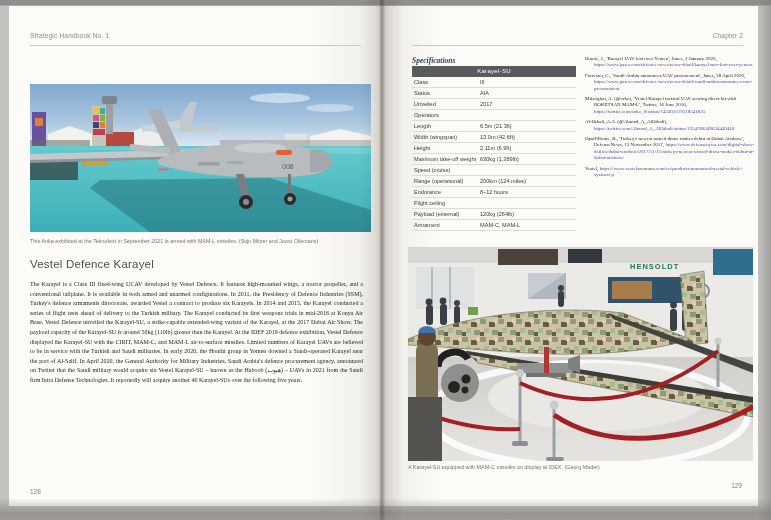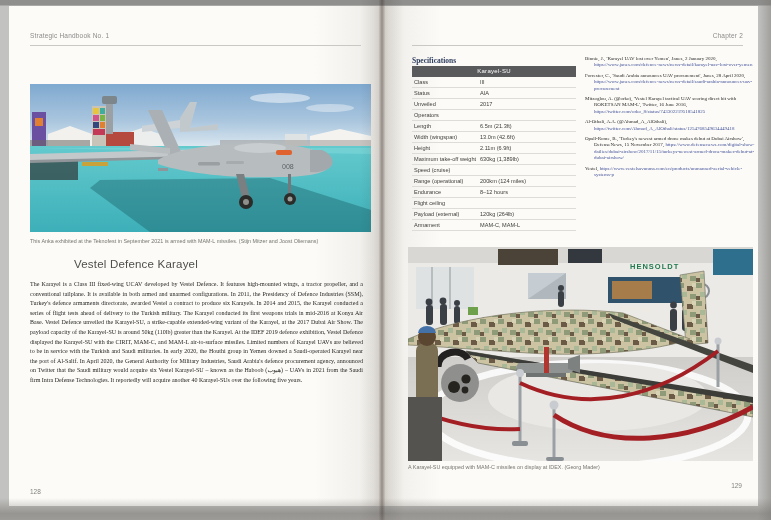--- a/index.html
+++ b/index.html
@@ -15,21 +15,21 @@
   #right-edge{position:absolute;right:0;top:0;width:13px;height:520px;z-index:6;background:linear-gradient(90deg,rgba(0,0,0,0),rgba(120,118,114,.45));}
 
   .runhead{position:absolute;font-size:6.5px;color:#8b8b89;letter-spacing:.2px;}
   .rule{position:absolute;height:1px;background:#c9c8c5;}
   .pagenum{position:absolute;font-size:6.5px;color:#83837f;}
 
   .caption{position:absolute;font-size:5.4px;color:#77776f;line-height:7px;}
   .section-title{position:absolute;font-size:11.5px;color:#4e4e4a;letter-spacing:.2px;}
   .bodytext{position:absolute;font-family:"Liberation Serif",serif;font-size:6px;line-height:9.6px;color:#262624;text-align:justify;}
 
-  .spec-heading{position:absolute;font-family:"Liberation Serif",serif;font-weight:bold;font-size:7.5px;color:#2e3e5e;}
+  .spec-heading{position:absolute;font-family:"Liberation Serif",serif;font-style:italic;font-weight:bold;font-size:7.5px;color:#2e3e5e;}
   #spec-table{position:absolute;left:412px;top:66px;width:164px;}
   .spec-header{height:11px;background:#595a5c;color:#fff;font-size:6px;text-align:center;line-height:11px;letter-spacing:.3px;}
   .spec-row{display:flex;height:10px;border-bottom:1px solid #dddcd8;font-size:5.6px;color:#3d3d39;line-height:10px;}
   .spec-label{width:66px;padding-left:2px;}
   .spec-value{flex:1;}
 
   #refs{position:absolute;left:585px;top:56px;width:170px;font-family:"Liberation Serif",serif;font-size:5px;line-height:6.4px;color:#2a2a28;}
   .ref{margin:0 0 4px 0;padding-left:9px;text-indent:-9px;text-align:left;}
   .ref-url{color:#44539a;}
 
@@ -115,21 +115,21 @@
         <circle cx="260" cy="115" r="6" fill="#2b2b29"></circle>
           <circle cx="260" cy="115" r="2.5" fill="#9c9c98"></circle>
         <polygon points="206,90 214,90 220,114 212,114" fill="#7a8082"></polygon>
         <circle cx="216" cy="118" r="7" fill="#2b2b29"></circle>
           <circle cx="216" cy="118" r="3" fill="#8f8f8b"></circle>
         <rect x="128" y="84" width="10" height="3" fill="#8f9598"></rect>
       </svg>
     </div>
     <div class="caption" style="left:21px;top:232px;width:335px;">This Anka exhibited at the Teknofest in September 2021 is armed with MAM-L missiles. (Stijn Mitzer and Joost Oliemans)</div>
 
-    <div class="section-title" style="left:21px;top:252px;margin-left:44px;">Vestel Defence Karayel</div>
+    <div class="section-title" style="left:21px;top:252px;">Vestel Defence Karayel</div>
     <div class="bodytext" style="left:21px;top:274px;width:333px;">The Karayel is a Class III fixed-wing UCAV developed by Vestel Defence. It features high-mounted wings, a tractor propeller, and a conventional tailplane. It is available in both armed and unarmed configurations. In 2011, the Presidency of Defence Industries (SSM), Turkey's defence armaments directorate, awarded Vestel a contract to produce six Karayels. In 2014 and 2015, the Karayel conducted a series of flight tests ahead of delivery to the Turkish military. The Karayel conducted its first weapons trials in mid-2016 at Konya Air Base. Vestel Defence unveiled the Karayel-SU, a strike-capable extended-wing variant of the Karayel, at the 2017 Dubai Air Show. The payload capacity of the Karayel-SU is around 50kg (110lb) greater than the Karayel. At the IDEF 2019 defence exhibition, Vestel Defence displayed the Karayel-SU with the CIRIT, MAM-C, and MAM-L air-to-surface missiles. Limited numbers of Karayel UAVs are believed to be in service with the Turkish and Saudi militaries. In early 2020, the Houthi group in Yemen downed a Saudi-operated Karayel near the port of Al-Salif. In April 2020, the General Authority for Military Industries, Saudi Arabia's defence procurement agency, announced on Twitter that the Saudi military would acquire six Vestel Karayel-SU – known as the Haboob (هبوب) – UAVs in 2021 from the Saudi firm Intra Defense Technologies. It reportedly will acquire another 40 Karayel-SUs over the following five years.</div>
 
     <div class="pagenum" style="left:21px;top:482px;">128</div>
   </div>
 
   <div class="page" id="page-right">
     <div class="runhead" style="left:31px;top:26px;width:331px;text-align:right;">Chapter 2</div>
     <div class="rule" style="left:31px;top:39px;width:331px;"></div>
   </div>
 

